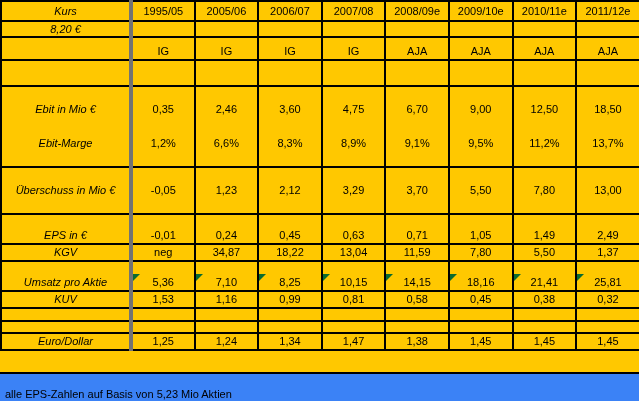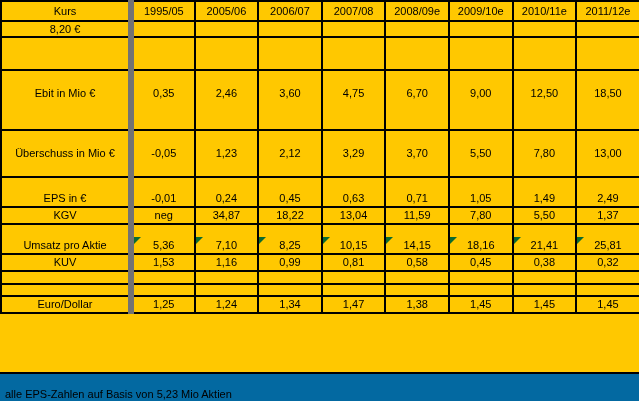--- a/index.html
+++ b/index.html
@@ -35,21 +35,21 @@
   
   col.lbl{width:130px;}
   col.dat{width:63.6px;}
 
   
   .bt{border-top:2px solid #000;}
   .bb{border-bottom:2px solid #000;}
 
   
   td.d{border-left:2px solid #000;border-right:2px solid #000;}
-  td.lab{border-left:2px solid #000;border-right:6px solid #737373;text-align:right;padding-right:5px;}
+  td.lab{border-left:2px solid #000;border-right:4px solid #737373;text-align:right;padding-right:5px;font-style:italic;}
 
   
   .gold{background:#FFC800;}
   .green{background:#9ACD00;}
   .lyel{background:#FFFFAA;}
   .cyan{background:#25C8D0;}
   .olive{background:#7F7F00;}
 
   
   .h-head{height:20px;}
@@ -70,21 +70,21 @@
     position:absolute;
     left:0;top:0;
     border-top:7px solid #0B6B2F;
     border-right:7px solid transparent;
   }
 
   #footerbar{
     position:absolute;
     left:0;
     width:639px;
-    background:#0369a1;
+    background:#3b82f6;
     border-top:2px solid #000;
     box-sizing:border-box;
     font-size:11px;
     padding-left:5px;
   }
   #footertext{display:block;padding-top:14px;}
 </style>
 </head>
 <body>
 
@@ -133,20 +133,31 @@
         <td class="d green"></td>
         <td class="d green"></td>
         <td class="d green"></td>
         <td class="d green"></td>
         <td class="d green"></td>
         <td class="d green"></td>
         <td class="d green"></td>
         <td class="d green"></td>
       </tr>
 
+      <tr class="h-ig">
+        <td class="lab gold bb"></td>
+        <td class="d green bb">IG</td>
+        <td class="d green bb">IG</td>
+        <td class="d green bb">IG</td>
+        <td class="d green bb">IG</td>
+        <td class="d green bb">AJA</td>
+        <td class="d green bb">AJA</td>
+        <td class="d green bb">AJA</td>
+        <td class="d green bb">AJA</td>
+      </tr>
 
       <tr class="h-sp">
         <td class="lab gold"></td>
         <td class="d green"></td>
           <td class="d green"></td>
         <td class="d green"></td>
           <td class="d green"></td>
         <td class="d green"></td>
           <td class="d green"></td>
         <td class="d green"></td>
@@ -195,20 +206,31 @@
         <td class="d green"></td>
           <td class="d green"></td>
         <td class="d green"></td>
           <td class="d green"></td>
         <td class="d green"></td>
           <td class="d green"></td>
         <td class="d green"></td>
           <td class="d green"></td>
       </tr>
 
+      <tr class="h-val">
+        <td class="lab gold">Ebit-Marge</td>
+        <td class="d green">1,2%</td>
+        <td class="d green">6,6%</td>
+        <td class="d green">8,3%</td>
+        <td class="d green">8,9%</td>
+        <td class="d green">9,1%</td>
+        <td class="d green">9,5%</td>
+        <td class="d green">11,2%</td>
+        <td class="d green">13,7%</td>
+      </tr>
 
       <tr class="h-sp">
         <td class="lab gold bb"></td>
         <td class="d green bb"></td>
           <td class="d green bb"></td>
         <td class="d green bb"></td>
           <td class="d green bb"></td>
         <td class="d green bb"></td>
           <td class="d green bb"></td>
         <td class="d green bb"></td>

